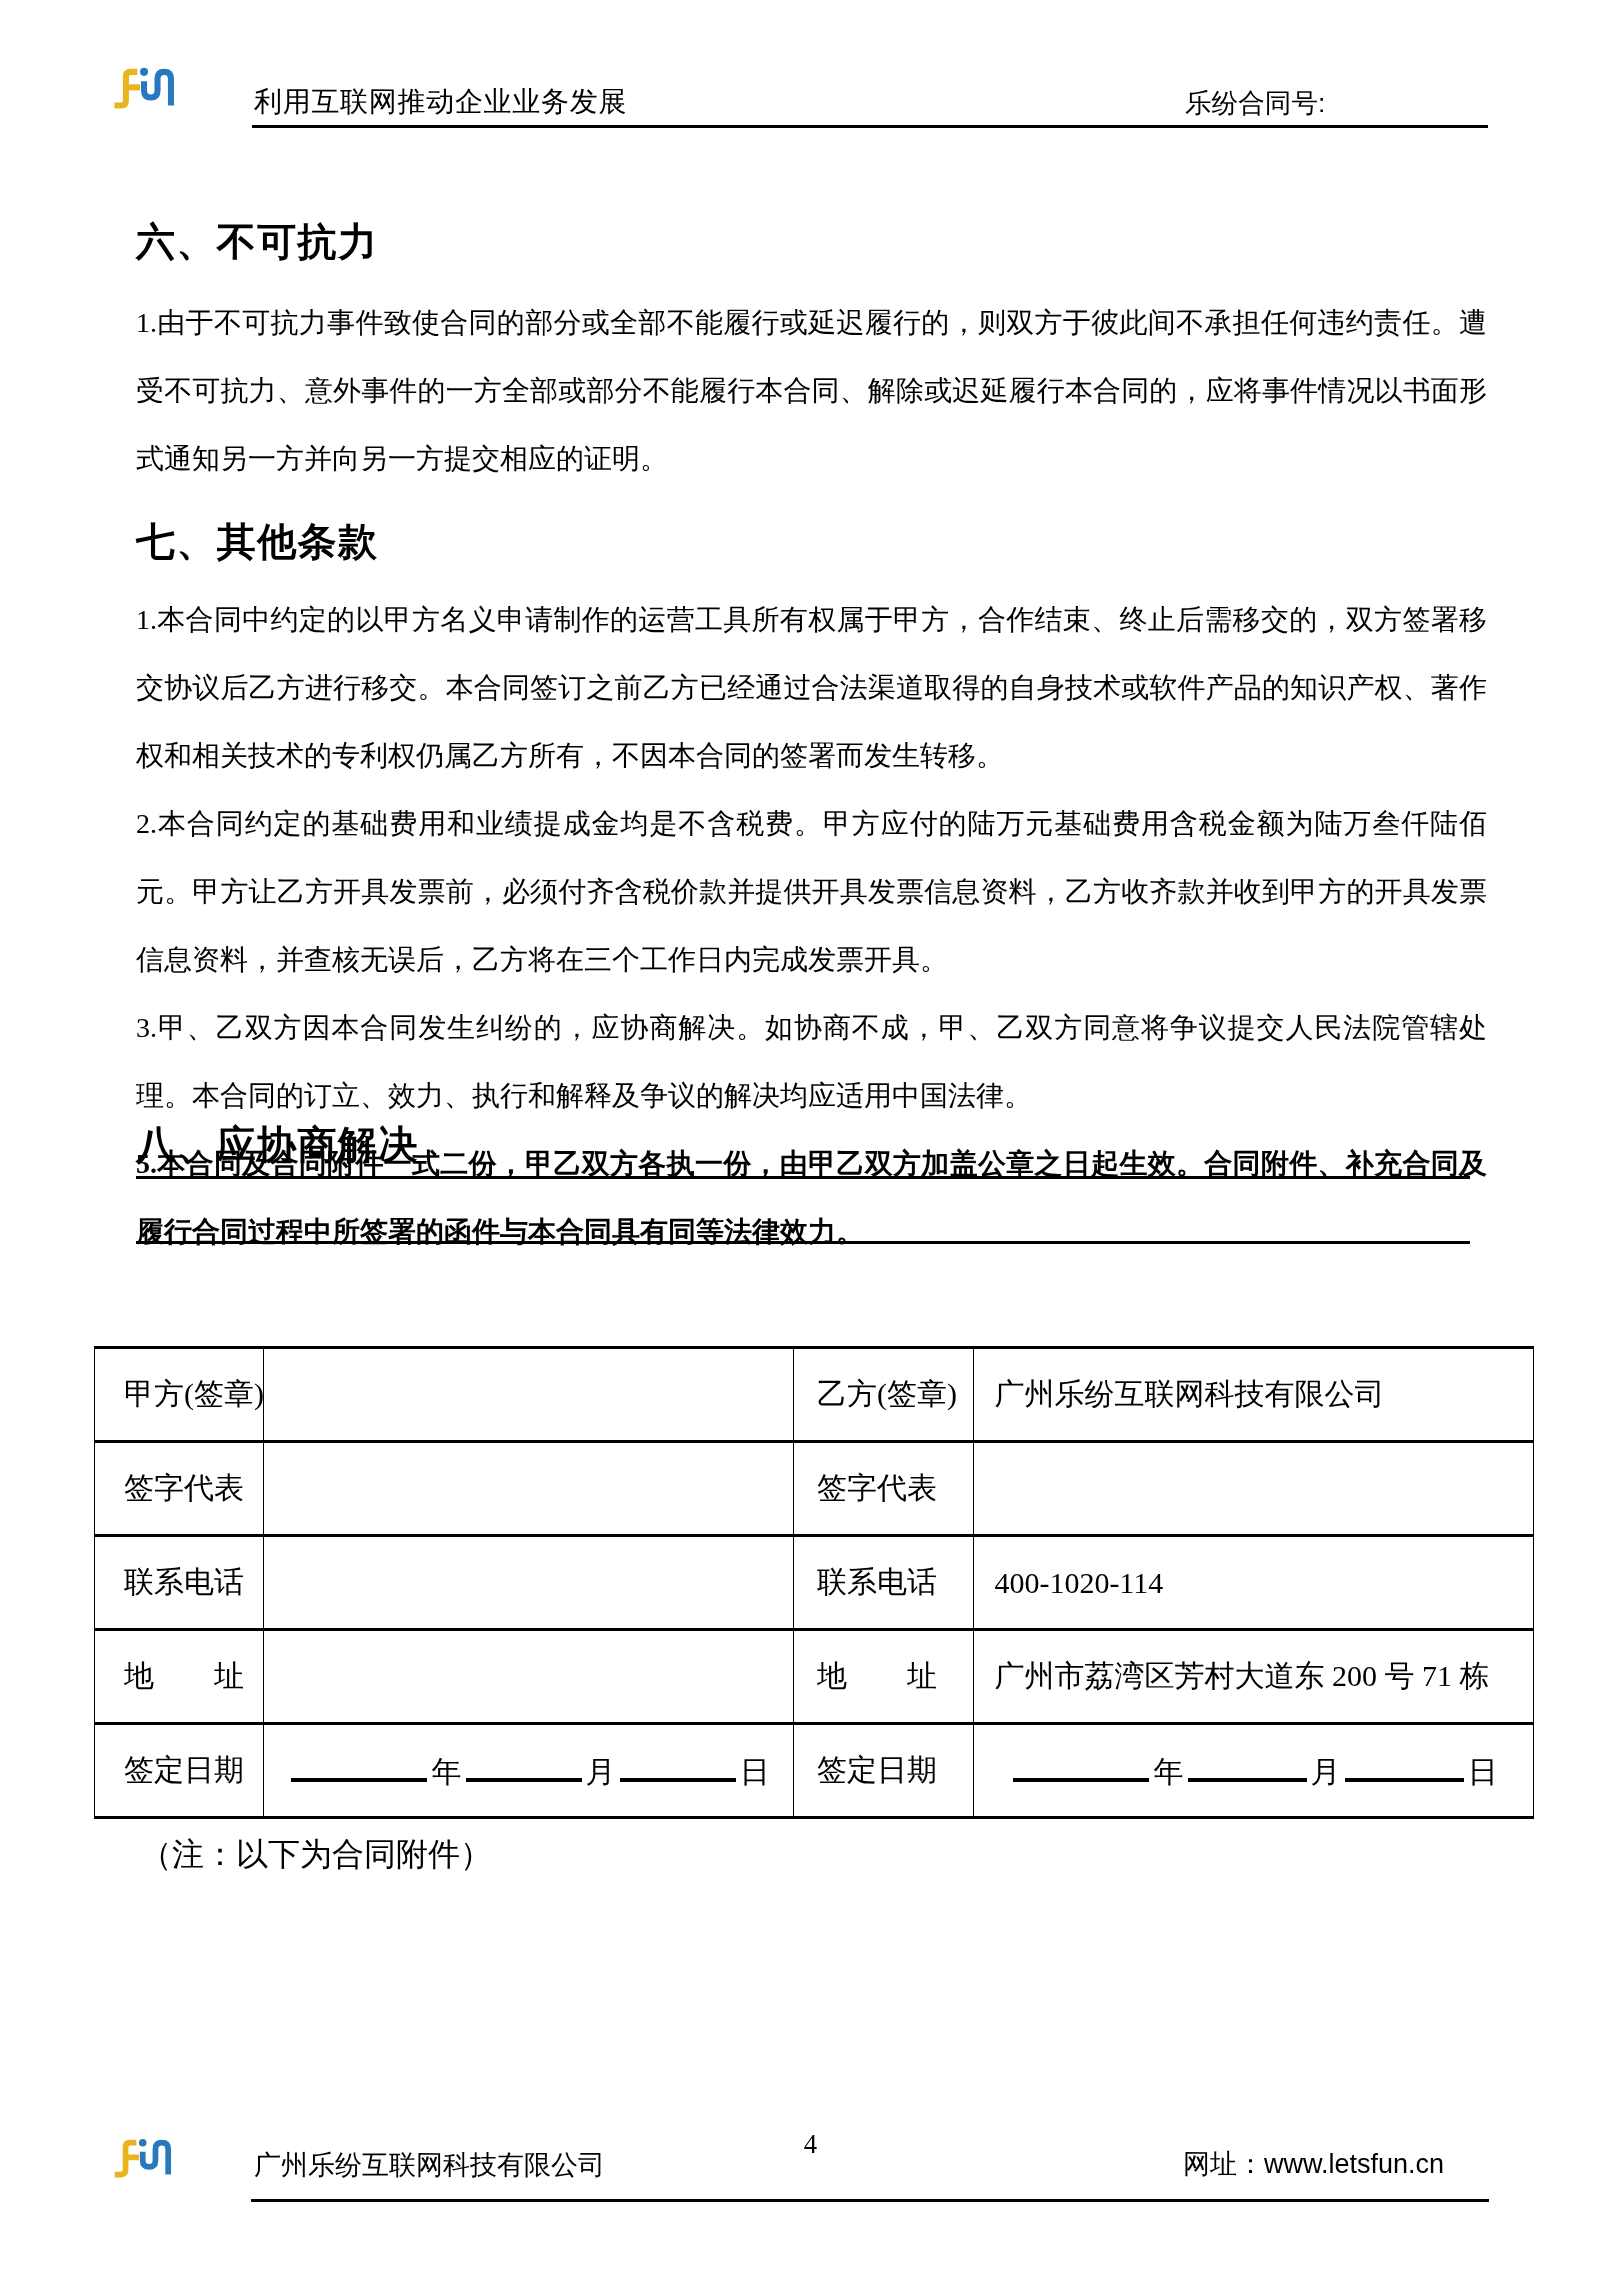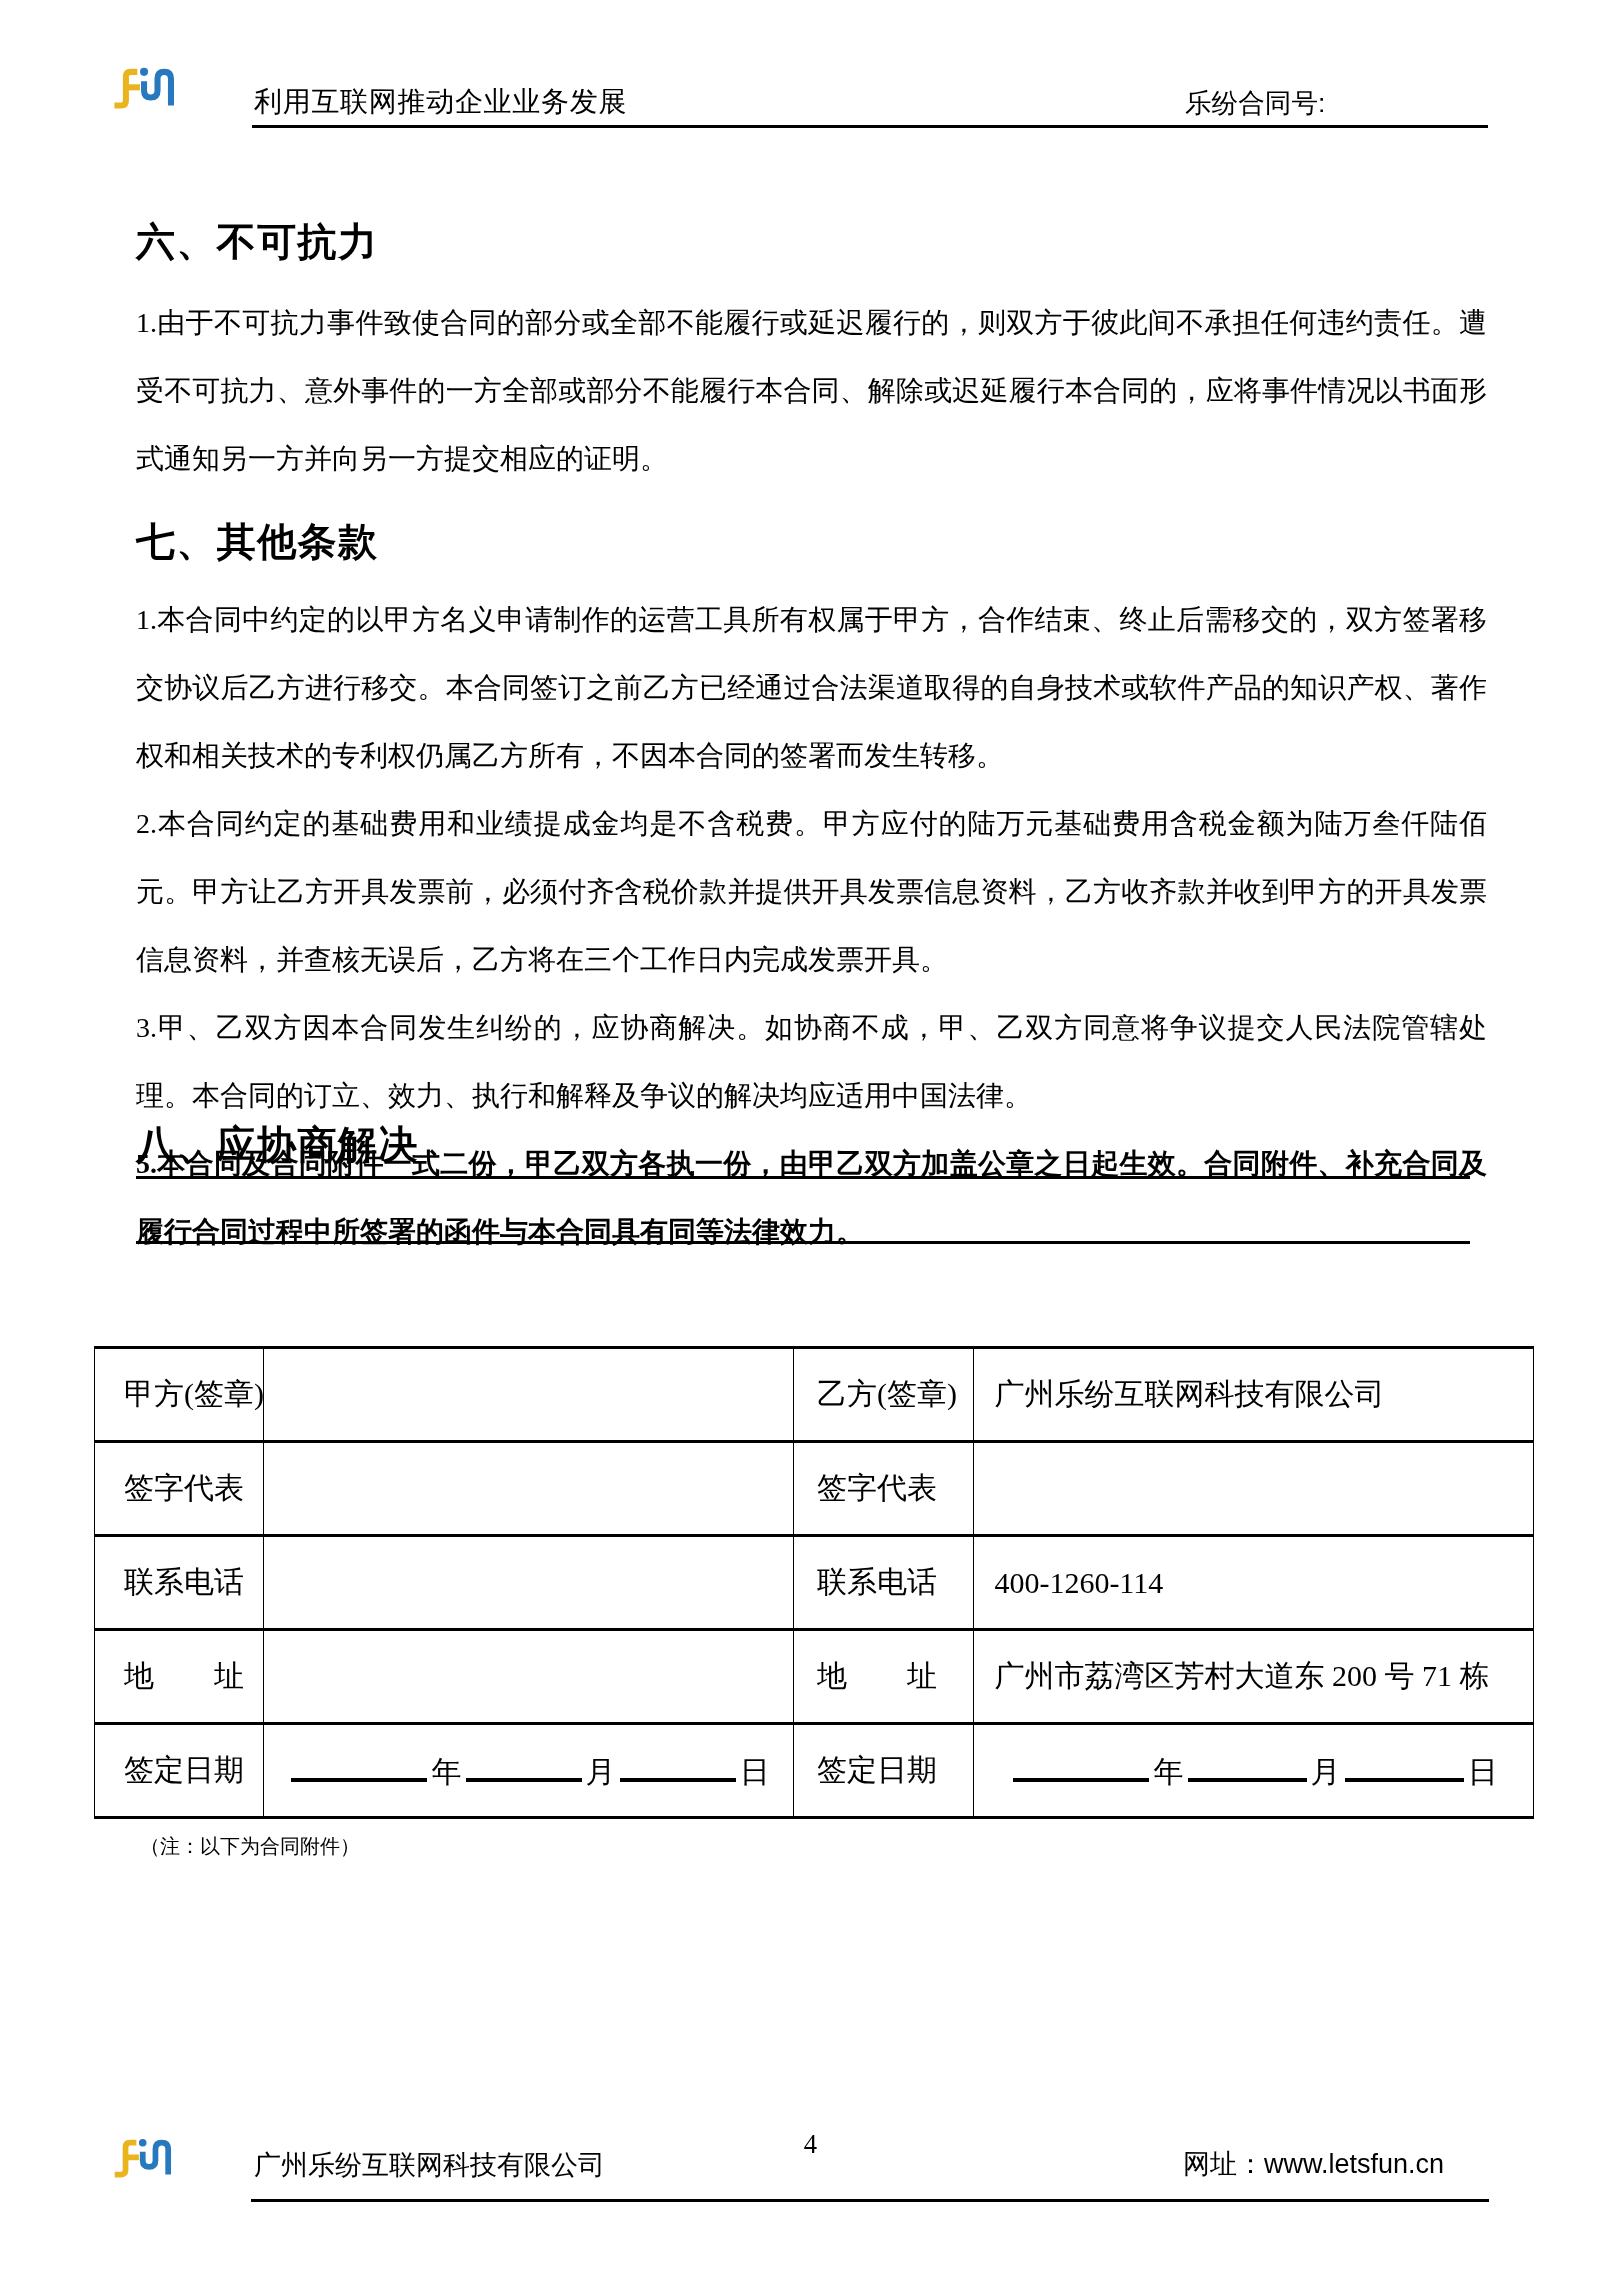--- a/index.html
+++ b/index.html
@@ -74,21 +74,21 @@
 
   .date-line { display: flex; align-items: baseline; justify-content: center; padding: 0 12.3px; }
   .date-blank {
     display: inline-block; height: 30px;
     border-bottom: 4.1px solid #000; margin: 0 4.1px;
   }
   .blank-yr-a { width: 136px; } .blank-mo-a { width: 116px; } .blank-dy-a { width: 116px; }
   .blank-yr-b { width: 136px; } .blank-mo-b { width: 119px; } .blank-dy-b { width: 119px; }
 
   
-  .attach-note { position: absolute; left: 140px; top: 1833px; font-size: 20px; white-space: nowrap; }
+  .attach-note { position: absolute; left: 140px; top: 1833px; font-size: 32px; white-space: nowrap; }
 
   
   .footer-company { position: absolute; left: 254px; top: 2147px; font-size: 27px; white-space: nowrap; }
   .footer-page { position: absolute; left: 763px; top: 2129px; width: 95px; text-align: center; font-size: 26.6px; }
   .footer-site { position: absolute; left: 1183px; top: 2146px; font-size: 27px; white-space: nowrap; }
   .footer-rule {
     position: absolute; left: 251px; top: 2199px;
     width: 1238px; height: 2.7px; background: #000;
   }
 </style>
@@ -141,21 +141,21 @@
       <tr>
         <td class="c-label-a">签字代表</td>
         <td class="c-value-a"></td>
         <td class="c-label-b">签字代表</td>
         <td class="c-value-b"></td>
       </tr>
       <tr>
         <td class="c-label-a">联系电话</td>
         <td class="c-value-a"></td>
         <td class="c-label-b">联系电话</td>
-        <td class="c-value-b">400-1260-114</td>
+        <td class="c-value-b">400-1020-114</td>
       </tr>
       <tr>
         <td class="c-label-a">地　　址</td>
         <td class="c-value-a"></td>
         <td class="c-label-b">地　　址</td>
         <td class="c-value-b">广州市荔湾区芳村大道东 200 号 71 栋</td>
       </tr>
       <tr>
         <td class="c-label-a">签定日期</td>
         <td>

